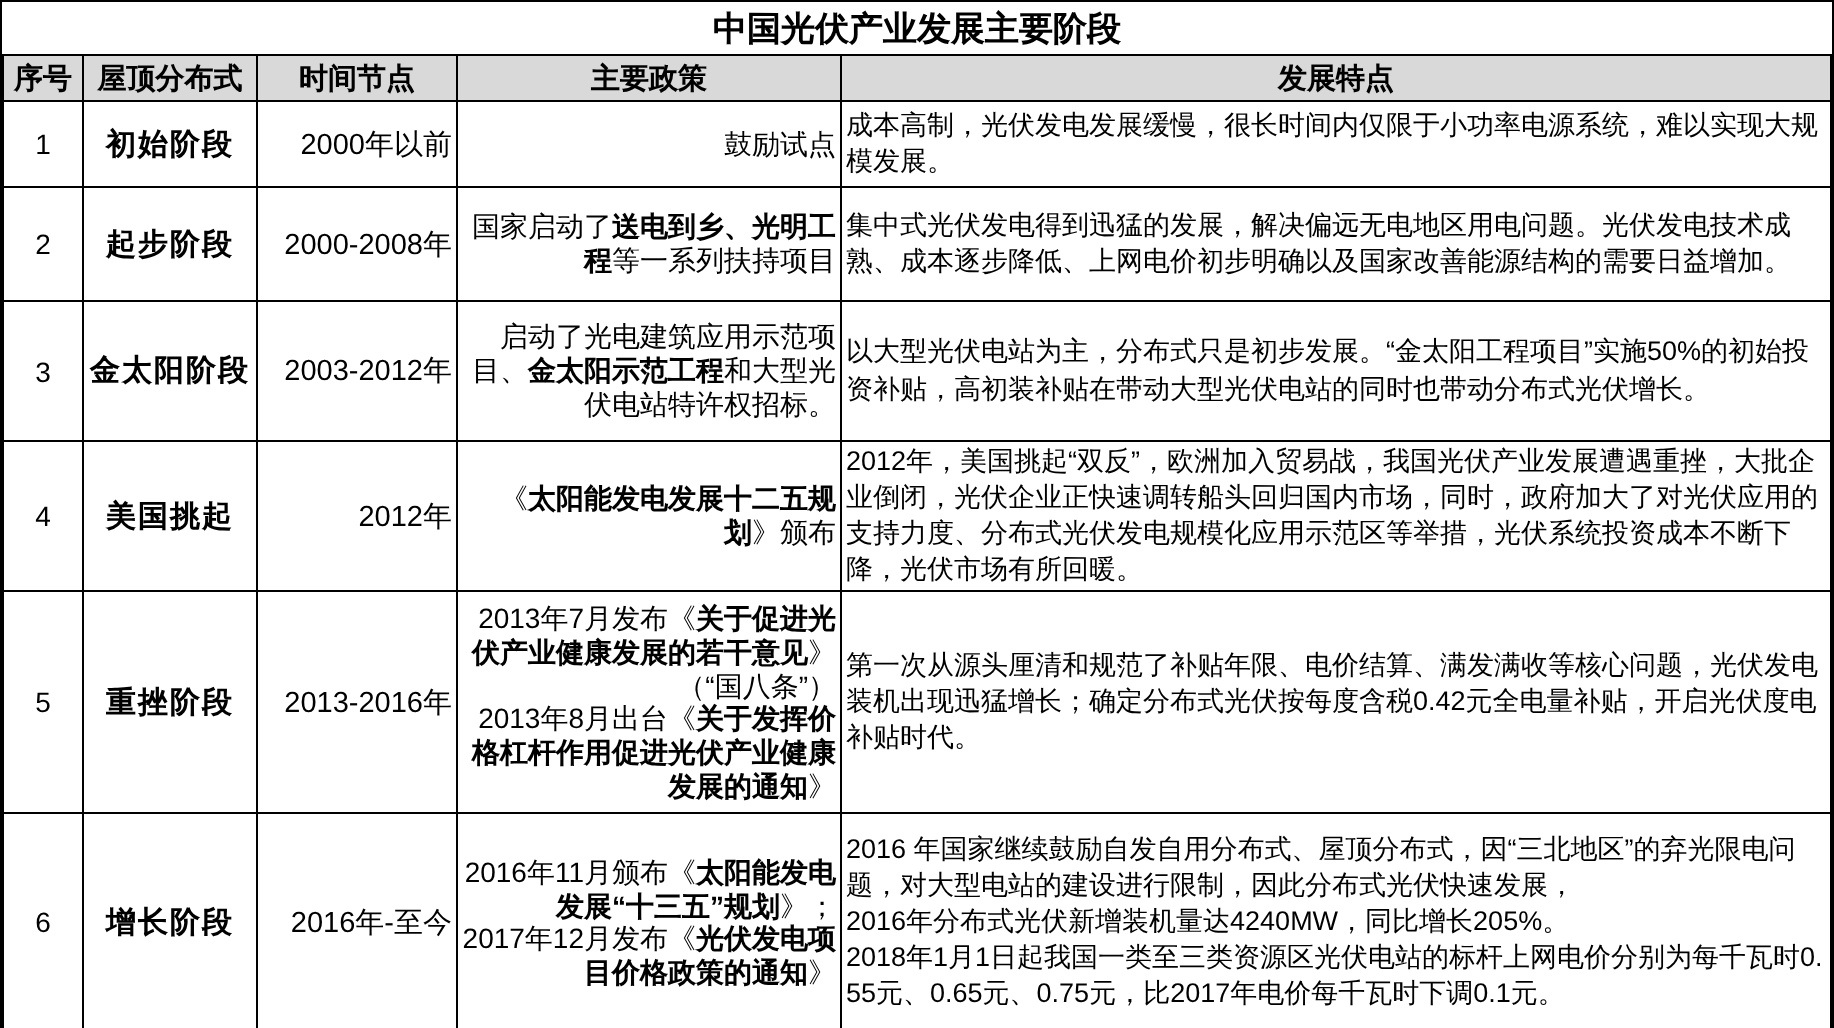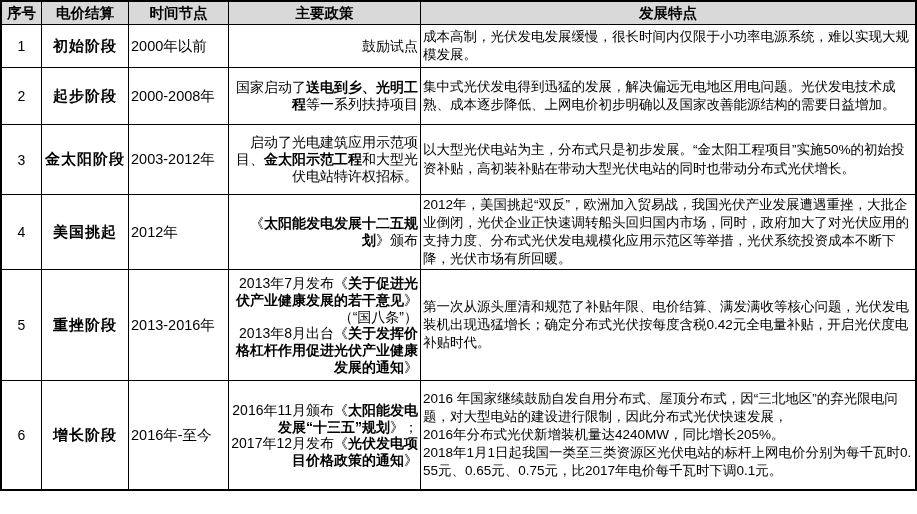--- a/index.html
+++ b/index.html
@@ -38,48 +38,49 @@
     height:20px;
     text-align:center;
   }
   col.c-num{width:40px;}
   col.c-stage{width:87px;}
   col.c-time{width:100px;}
   col.c-policy{width:192px;}
   col.c-feat{width:auto;}
   td.cell-num{text-align:center;font-size:14px;}
   td.cell-stage{text-align:center;font-size:15px;font-weight:bold;letter-spacing:1px;margin-left:16px;}
-  td.cell-time{text-align:left;font-size:14.5px;}
+  td.cell-time{text-align:right;font-size:14.5px;}
   td.cell-policy{text-align:right;font-size:14px;line-height:1.2;}
   td.cell-feat{text-align:left;font-size:13.5px;line-height:1.34;padding:1px 4px;}
   td.cell-policy b, td.cell-feat b{font-weight:bold;}
   
   tbody tr:nth-child(1) td{height:40px;}
   tbody tr:nth-child(2) td{height:54px;}
   tbody tr:nth-child(3) td{height:67px;}
   tbody tr:nth-child(4) td{height:70px;}
   tbody tr:nth-child(5) td{height:108px;}
   tbody tr:nth-child(6) td{height:106px;}
 </style>
 </head>
 <body>
 
 <div class="sheet">
+  <div class="title-bar">中国光伏产业发展主要阶段</div>
   <table class="main">
     <colgroup>
       <col class="c-num">
         <col class="c-stage">
         <col class="c-time">
         <col class="c-policy">
         <col class="c-feat">
     </colgroup>
     <thead>
       <tr>
         <th>序号</th>
-        <th>电价结算</th>
+        <th>屋顶分布式</th>
         <th>时间节点</th>
         <th>主要政策</th>
         <th>发展特点</th>
       </tr>
     </thead>
     <tbody>
         <tr>
           <td class="cell-num">1</td>
           <td class="cell-stage">初始阶段</td>
           <td class="cell-time">2000年以前</td>

